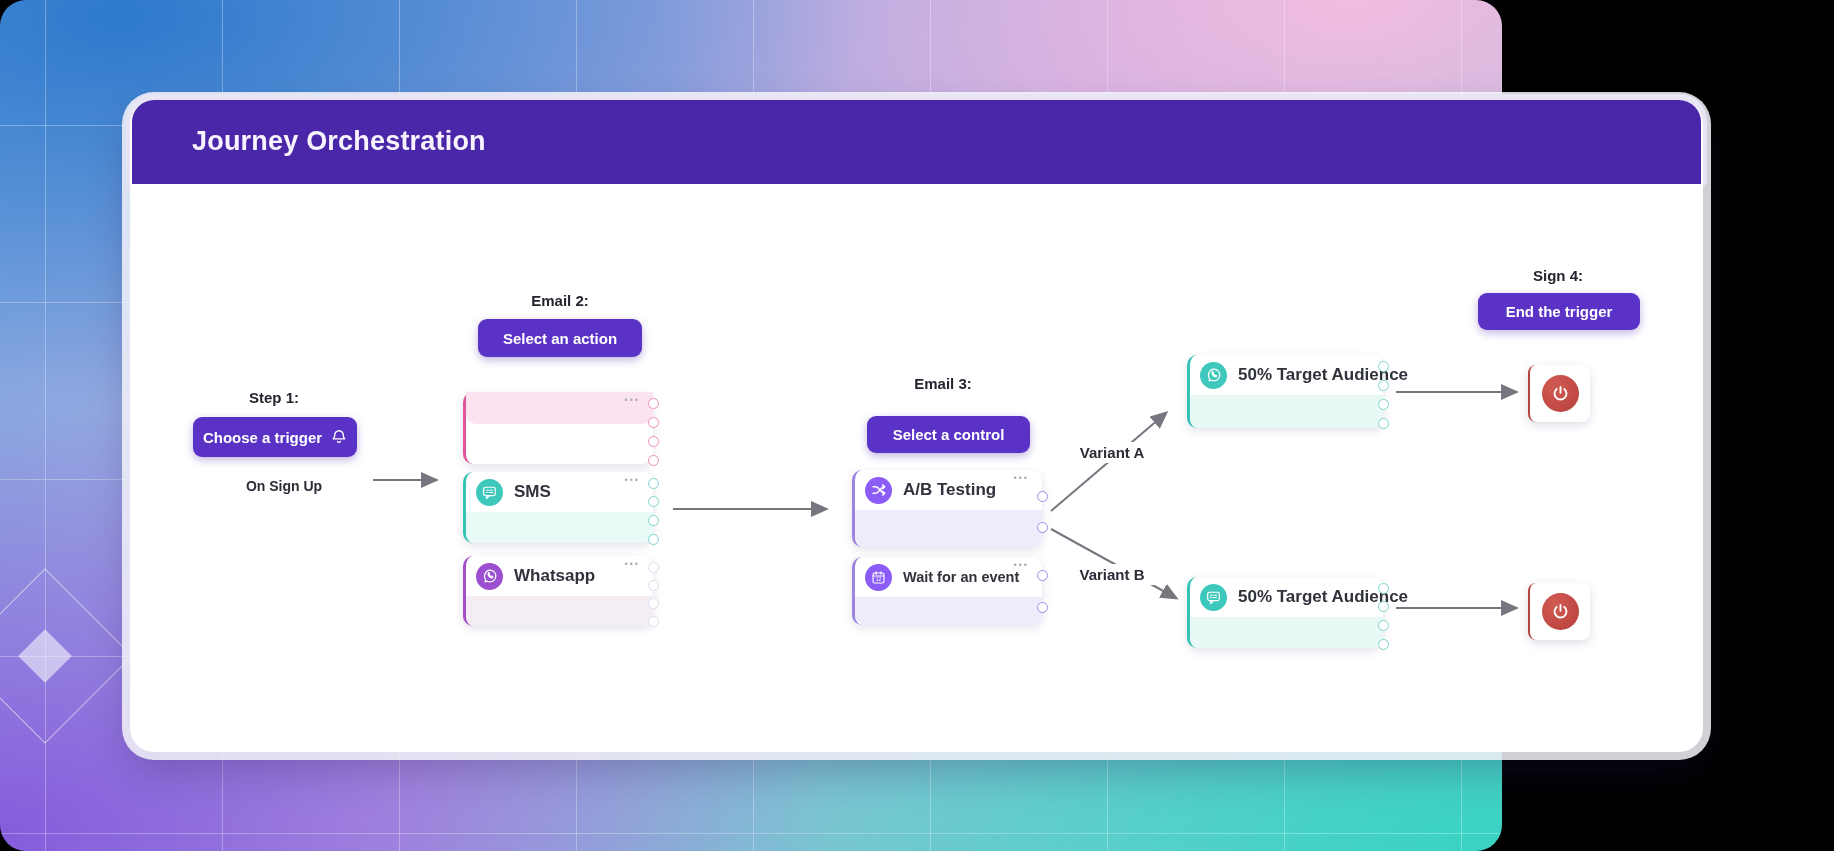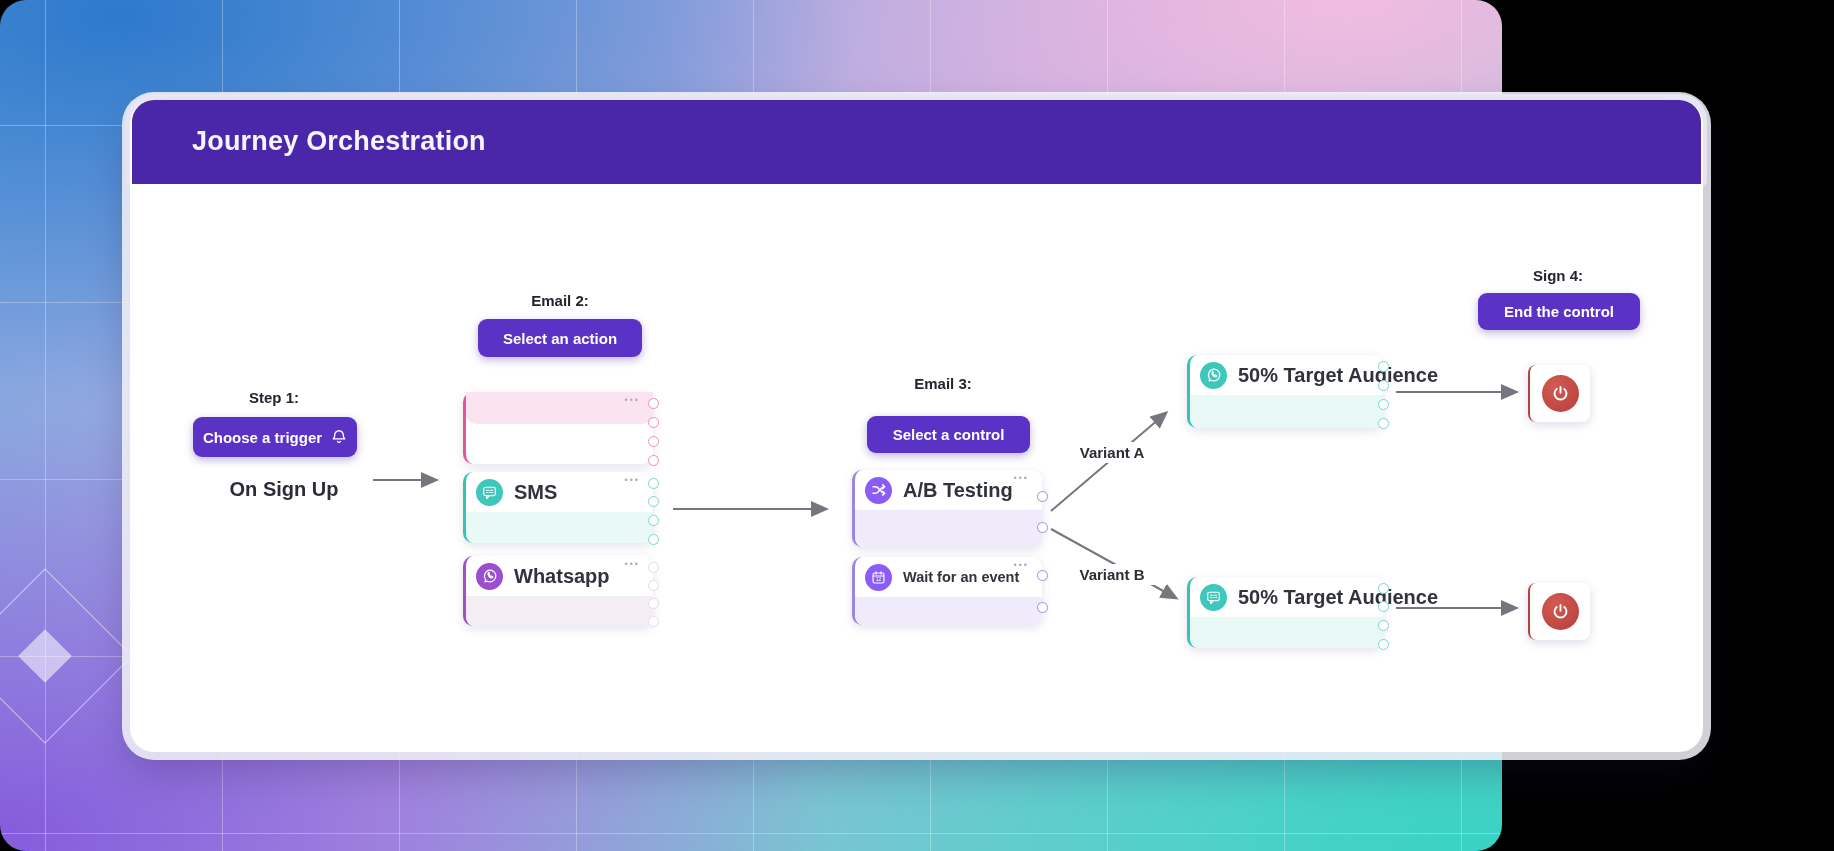--- a/index.html
+++ b/index.html
@@ -35,34 +35,34 @@
       background:#A392DB; border-radius:27px 27px 6px 6px; }
   .header { position:absolute; left:132px; top:100px; width:1569px; height:84px;
       background:#4A27A8; border-radius:22px 22px 0 0; }
   .header-title { position:absolute; left:60px; top:26px; color:#F7F4FF;
       font-size:27px; font-weight:bold; letter-spacing:.2px; }
 
   
   .step-label { position:absolute; width:140px; text-align:center;
       font-size:15px; font-weight:bold; color:#23252e; }
   .plain-label { position:absolute; width:140px; text-align:center;
-      font-size:20px; font-weight:bold; color:#2b2d36; }
+      font-size:14px; font-weight:bold; color:#2b2d36; }
   .variant-label { position:absolute; width:110px; text-align:center; font-size:15px;
       font-weight:bold; color:#2b2d36; background:#fff; padding:2px 0; }
 
   .btn { position:absolute; display:flex; align-items:center; justify-content:center;
       gap:9px; background:#5A33C6; color:#fff; font-size:15px; font-weight:bold;
       border:none; border-radius:9px; cursor:pointer;
       box-shadow:0 3px 8px rgba(74,39,168,.35); }
 
   
   .card { position:absolute; width:190px; background:#fff; border-radius:10px;
       box-shadow:0 3px 10px rgba(70,60,120,.15); }
   .card-top { display:flex; align-items:center; gap:11px; height:40px; padding-left:10px; }
-  .card-label { font-size:20px; font-weight:bold; color:#30323c; white-space:nowrap; }
+  .card-label { font-size:17px; font-weight:bold; color:#30323c; white-space:nowrap; }
   .icon-circle { width:27px; height:27px; border-radius:50%; flex:0 0 27px;
       display:flex; align-items:center; justify-content:center; }
   .card-tint { border-radius:0 0 10px 10px; }
   .dots { position:absolute; top:3px; right:13px; font-size:9px; letter-spacing:2px;
       color:#ABABB8; cursor:pointer; }
   .port { position:absolute; right:-6px; width:11px; height:11px; border-radius:50%;
       background:#fff; border:1.6px solid #ccc; cursor:crosshair; }
 
   .card.pink   { border-left:3px solid #E2559B; }
   .card.pink   .icon-circle { background:#EE5BA0; }
@@ -267,21 +267,21 @@
     </div>
     <div class="card-tint" style="height:31px"></div>
     <span class="port" style="top:6px"></span>
     <span class="port" style="top:24px"></span>
     <span class="port" style="top:43px"></span>
     <span class="port" style="top:62px"></span>
   </div>
 
   <div class="step-label" style="left:1488px; top:267px">Sign 4:</div>
   <button class="btn" style="left:1478px; top:293px; width:162px; height:37px">
-    <span>End the control</span>
+    <span>End the trigger</span>
   </button>
 
   <div class="power-node" style="left:1528px; top:365px">
     <span class="power-circle">
       <svg width="19" height="19" viewBox="0 0 20 20" fill="none" stroke="#fff" stroke-width="2" stroke-linecap="round">
         <path d="M10 3.2v6"></path>
         <path d="M6 5.2a6.3 6.3 0 1 0 8 0"></path>
       </svg>
     </span>
   </div>

